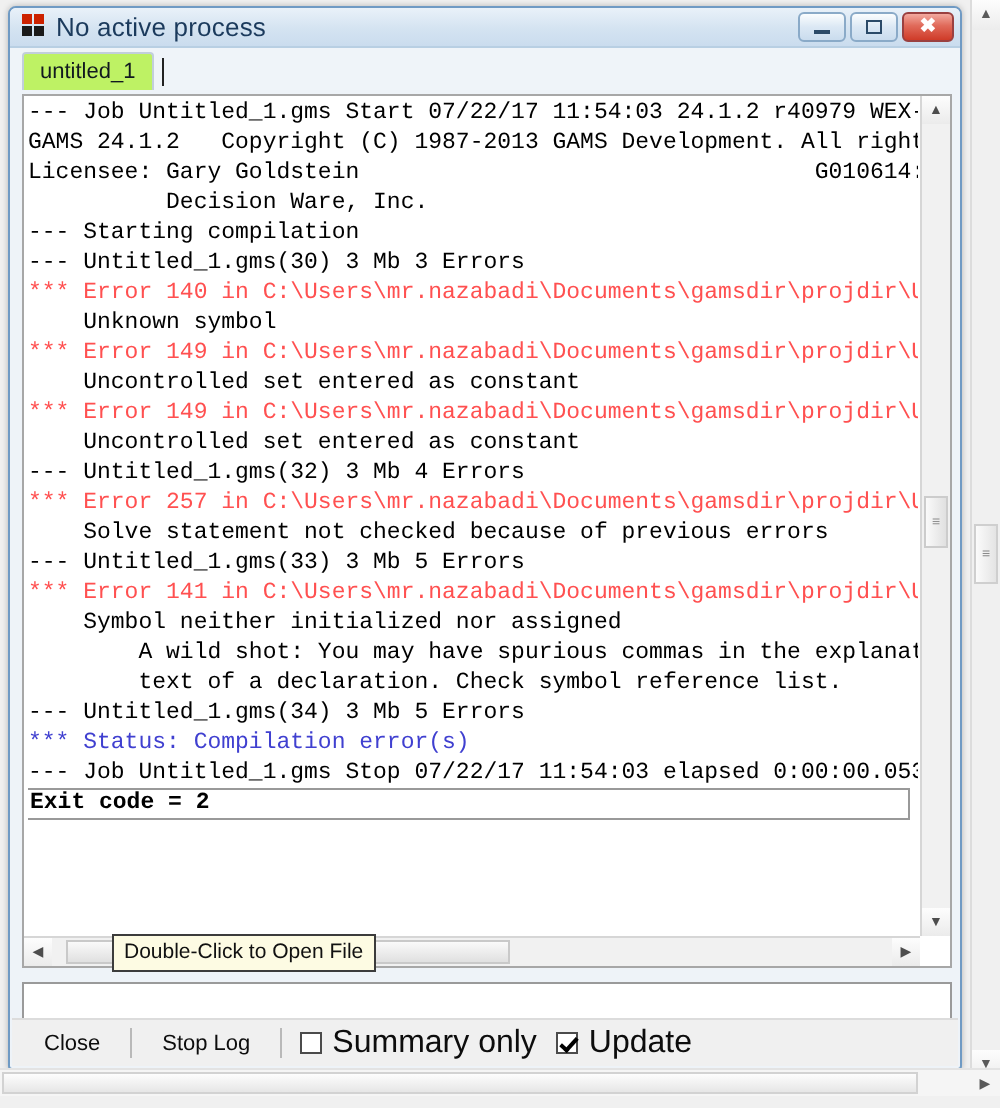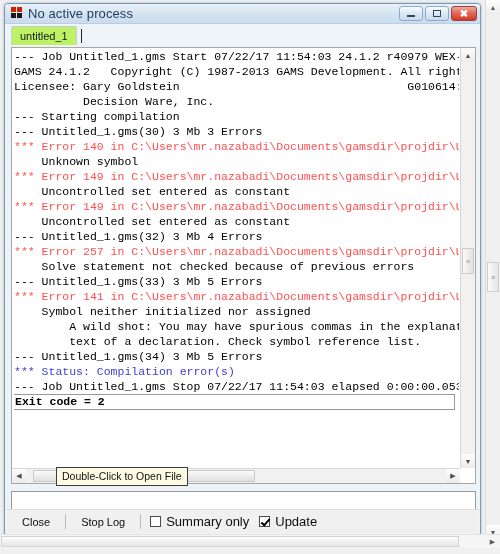--- a/index.html
+++ b/index.html
@@ -344,21 +344,21 @@
   }
   .vsep {
     width: 1px;
     height: 15px;
     background: #b9b9b9;
     margin: 0 9px;
   }
   .chk-wrap {
     display: flex;
     align-items: center;
-    font-size: 13px;
+    font-size: 16px;
     color: #0d0d0d;
     white-space: nowrap;
     margin-right: 10px;
   }
   .chkbox {
     width: 11px; height: 11px;
     border: 1px solid #4b4b4b;
     background: #ffffff;
     margin-right: 5px;
     position: relative;

